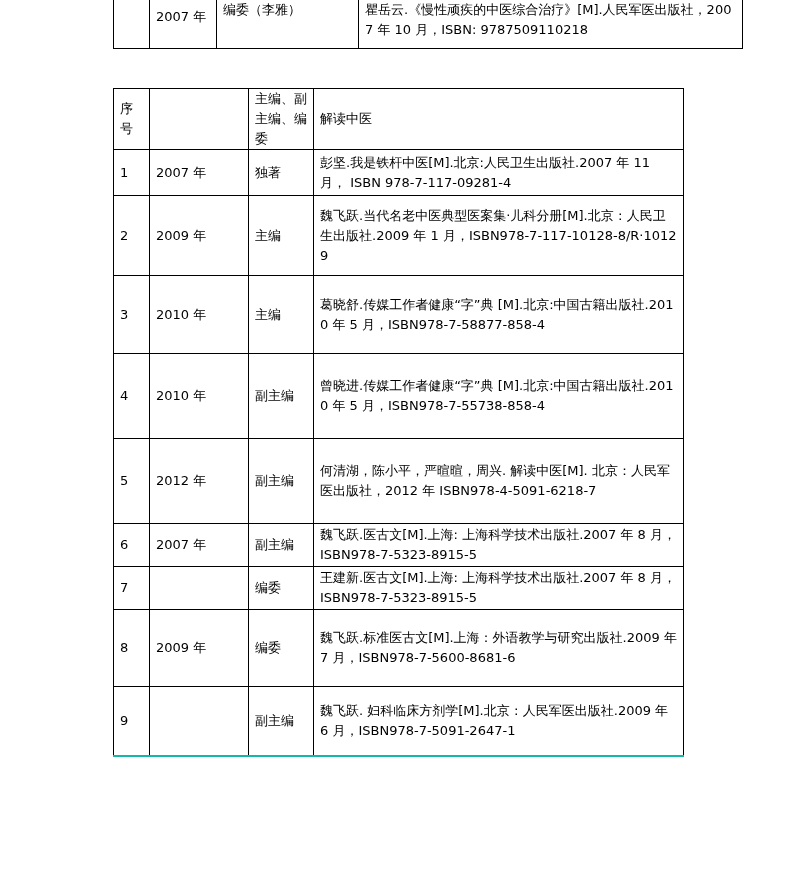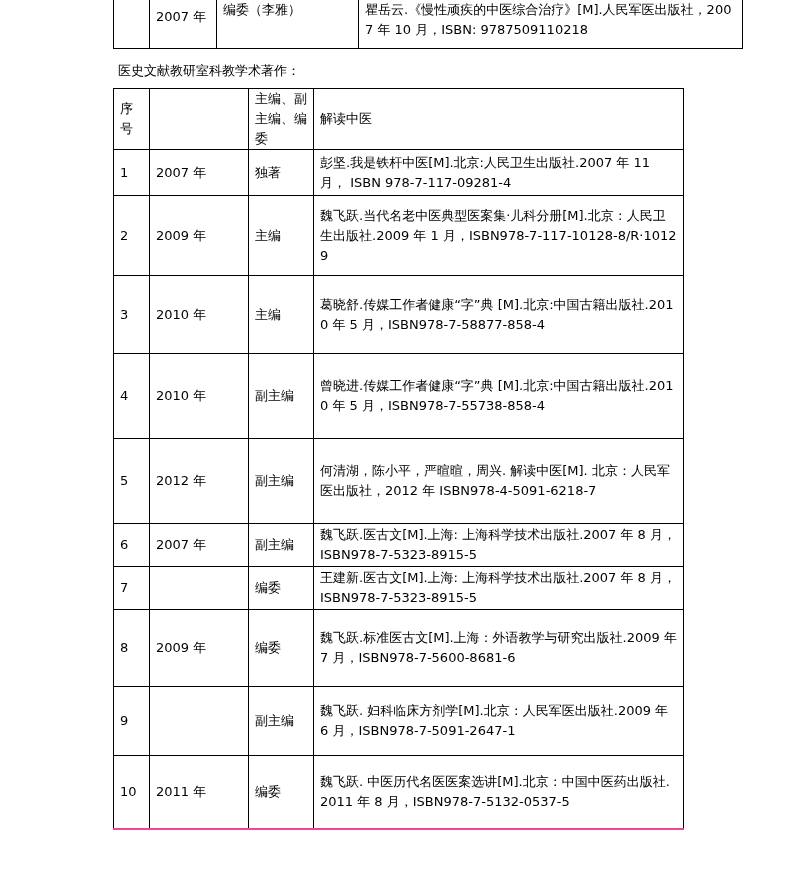--- a/index.html
+++ b/index.html
@@ -56,21 +56,21 @@
   }
 
   
   .main-wrap {
     position: absolute;
     left: 113px;
     top: 88px;
   }
   .main-wrap table {
     width: 570px;
-    border-bottom: 2px solid #ec4899;
+    border-bottom: 2px solid #14b8a6;
     border-radius: 31px;
   }
   .main-wrap td {
     vertical-align: middle;
   }
 </style>
 </head>
 <body>
 
 <div class="page">
@@ -87,21 +87,20 @@
           <tr>
         <td></td>
         <td class="year-cell">2007 年</td>
         <td>编委（李雅）</td>
         <td>瞿岳云.《慢性顽疾的中医综合治疗》[M].人民军医出版社，2007 年 10 月，ISBN: 9787509110218</td>
       </tr>
     </tbody>
       </table>
   </div>
 
-  <div class="section-heading">医史文献教研室科教学术著作：</div>
 
   <div class="main-wrap">
     <table>
       <colgroup>
         <col style="width:36px">
           <col style="width:99px">
           <col style="width:65px">
           <col style="width:370px">
       </colgroup>
       <tbody>
@@ -158,23 +157,17 @@
         <td>2009 年</td>
         <td>编委</td>
         <td>魏飞跃.标准医古文[M].上海：外语教学与研究出版社.2009 年 7 月，ISBN978-7-5600-8681-6</td>
       </tr>
       <tr style="height:69px">
         <td>9</td>
         <td></td>
         <td>副主编</td>
         <td>魏飞跃. 妇科临床方剂学[M].北京：人民军医出版社.2009 年 6 月，ISBN978-7-5091-2647-1</td>
       </tr>
-      <tr style="height:73px">
-        <td>10</td>
-        <td>2011 年</td>
-        <td>编委</td>
-        <td>魏飞跃. 中医历代名医医案选讲[M].北京：中国中医药出版社.2011 年 8 月，ISBN978-7-5132-0537-5</td>
-      </tr>
     </tbody>
       </table>
   </div>
 
 </div>
 
 </body></html>

